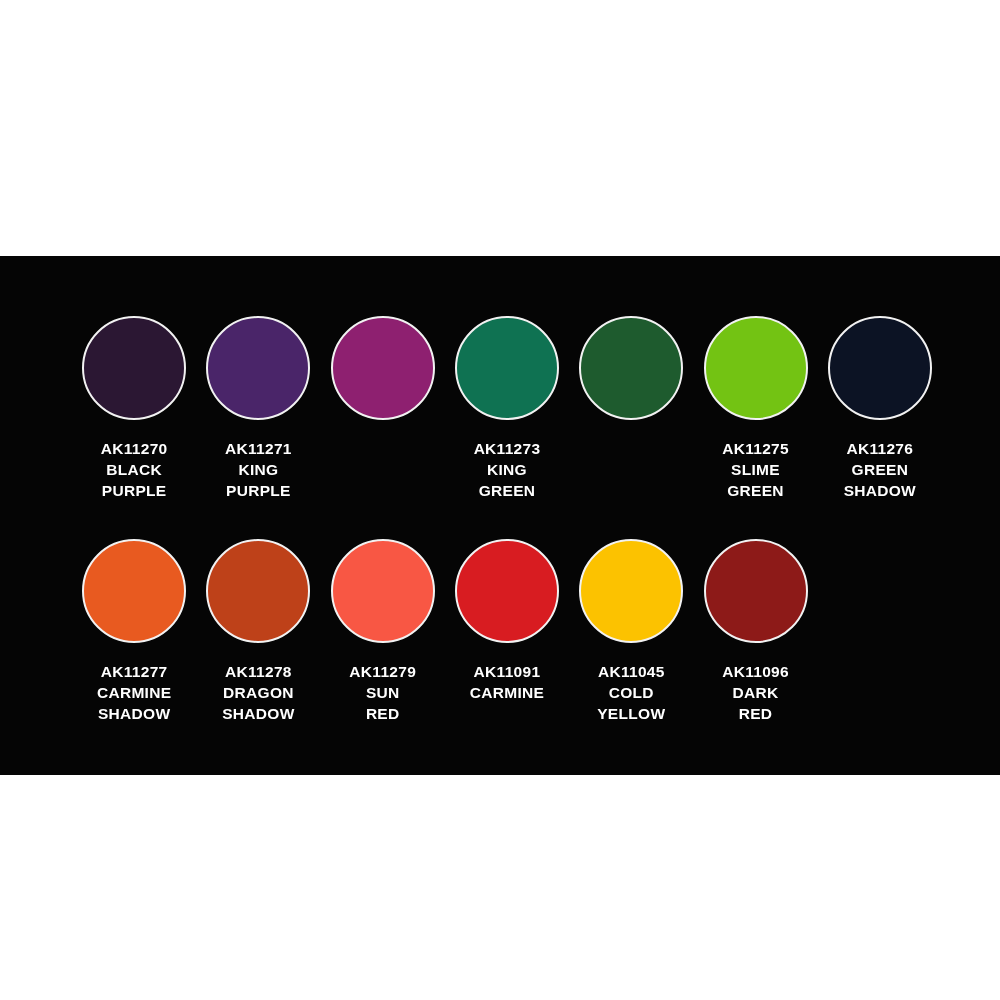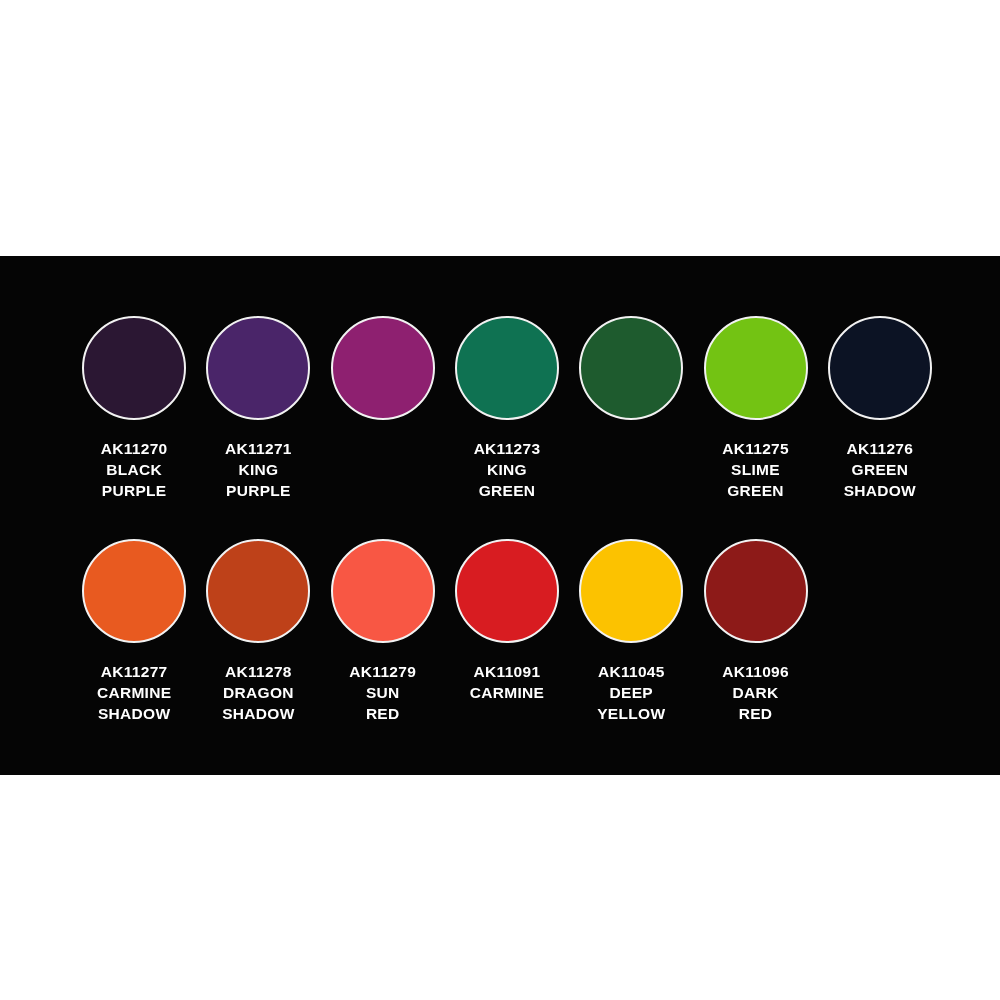--- a/index.html
+++ b/index.html
@@ -173,21 +173,21 @@
             <span class="code">AK11091</span>
             <span class="nameline">CARMINE</span>
           </div>
         </div>
         <div class="swatch">
           <div class="disc-wrap">
             <div class="disc" style="background: rgb(252, 194, 0); border-color: rgb(242, 242, 242);"></div>
           </div>
           <div class="labels">
             <span class="code">AK11045</span>
-            <span class="nameline">DEEP</span>
+            <span class="nameline">COLD</span>
             <span class="nameline">YELLOW</span>
           </div>
         </div>
         <div class="swatch">
           <div class="disc-wrap">
             <div class="disc" style="background: rgb(141, 26, 24); border-color: rgb(242, 242, 242);"></div>
           </div>
           <div class="labels">
             <span class="code">AK11096</span>
             <span class="nameline">DARK</span>

